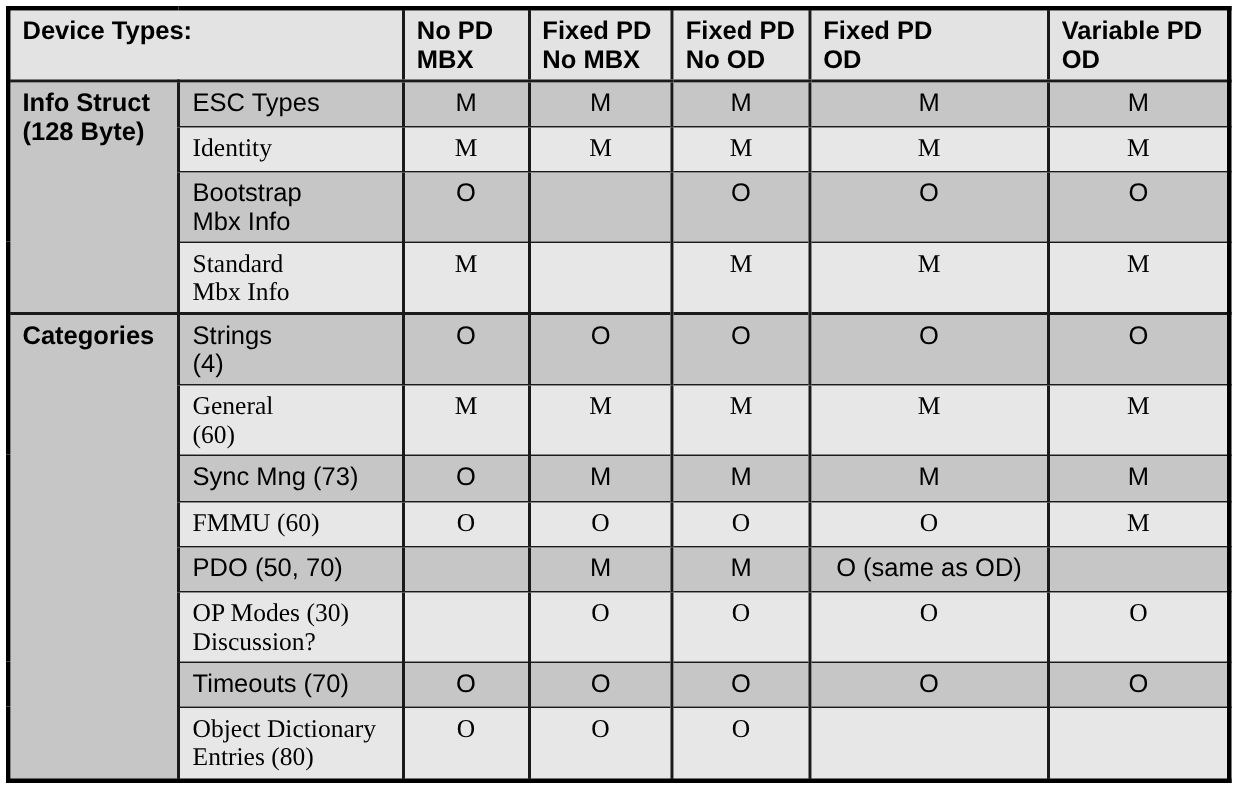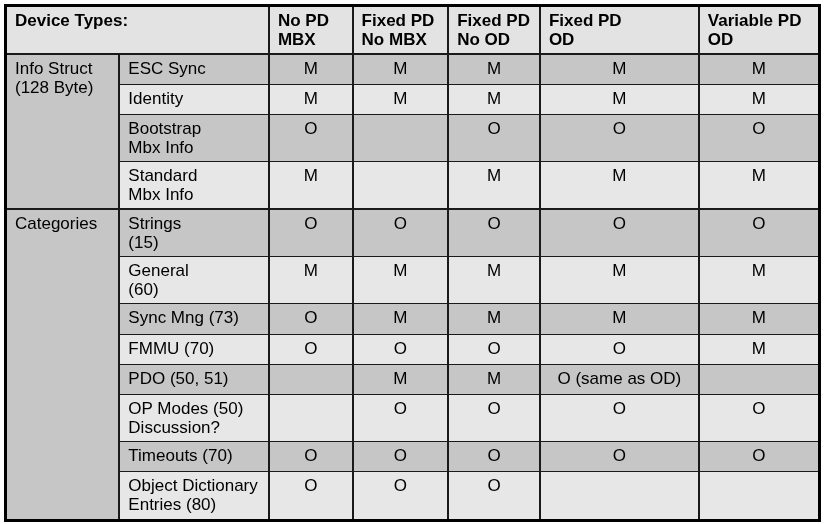--- a/index.html
+++ b/index.html
@@ -15,23 +15,23 @@
   body{width:825px;height:524px;overflow:hidden;
        font-family:"Liberation Sans","DejaVu Sans",sans-serif;color:var(--text);}
   table{border-collapse:collapse;table-layout:fixed;margin:4px;
         border:3px solid var(--outer-border);font-size:17px;line-height:19px;}
   th,td{border:1px solid var(--border);vertical-align:top;box-sizing:border-box;
         padding:4px 6px 4px 8px;white-space:pre-line;overflow:hidden;}
   thead th{background:var(--header-bg);text-align:left;font-weight:bold;
            border-bottom-width:2px;height:48px;}
   td.vb,th.vb{border-left-width:2px;}
   tr.section-start td{border-top-width:2px;}
-  td.group{background:var(--dark-row);}
+  td.group{background:var(--dark-row);font-weight:bold;}
   tr.dark td{background:var(--dark-row);}
-  tr.light td{background:var(--light-row);}
+  tr.light td{background:var(--light-row);font-family:Liberation Serif, serif;}
   tr.dark td.group, tr.light td.group{background:var(--dark-row);}
   td.val{text-align:center;padding-left:2px;padding-right:2px;}
   tr.h30 td{height:30px;}
   tr.h31 td{height:31px;}
   tr.h47 td{height:47px;}
   tr.h48 td{height:36px;}
   tr.h49 td{height:49px;}
 </style>
 </head>
 <body>
@@ -58,21 +58,21 @@
       <th class="vb">Fixed PD
 OD</th>
       <th class="vb">Variable PD
 OD</th>
     </tr>
   </thead>
   <tbody>
     <tr class="dark h30">
       <td rowspan="4" class="group">Info Struct
 (128 Byte)</td>
-      <td class="vb">ESC Sync</td>
+      <td class="vb">ESC Types</td>
       <td class="val vb">M</td>
       <td class="val vb">M</td>
       <td class="val vb">M</td>
       <td class="val vb">M</td>
       <td class="val vb">M</td>
     </tr>
     <tr class="light h30">
       <td class="vb">Identity</td>
       <td class="val vb">M</td>
       <td class="val vb">M</td>
@@ -95,21 +95,21 @@
       <td class="val vb">M</td>
       <td class="val vb"></td>
       <td class="val vb">M</td>
       <td class="val vb">M</td>
       <td class="val vb">M</td>
     </tr>
 
     <tr class="dark h48 section-start">
       <td rowspan="8" class="group">Categories</td>
       <td class="vb">Strings
-(15)</td>
+(4)</td>
       <td class="val vb">O</td>
       <td class="val vb">O</td>
       <td class="val vb">O</td>
       <td class="val vb">O</td>
       <td class="val vb">O</td>
     </tr>
     <tr class="light h47">
       <td class="vb">General
 (60)</td>
       <td class="val vb">M</td>
@@ -120,37 +120,37 @@
     </tr>
     <tr class="dark h31">
       <td class="vb">Sync Mng (73)</td>
       <td class="val vb">O</td>
       <td class="val vb">M</td>
       <td class="val vb">M</td>
       <td class="val vb">M</td>
       <td class="val vb">M</td>
     </tr>
     <tr class="light h30">
-      <td class="vb">FMMU (70)</td>
+      <td class="vb">FMMU (60)</td>
       <td class="val vb">O</td>
       <td class="val vb">O</td>
       <td class="val vb">O</td>
       <td class="val vb">O</td>
       <td class="val vb">M</td>
     </tr>
     <tr class="dark h30">
-      <td class="vb">PDO (50, 51)</td>
+      <td class="vb">PDO (50, 70)</td>
       <td class="val vb"></td>
       <td class="val vb">M</td>
       <td class="val vb">M</td>
       <td class="val vb">O (same as OD)</td>
       <td class="val vb"></td>
     </tr>
     <tr class="light h47">
-      <td class="vb">OP Modes (50)
+      <td class="vb">OP Modes (30)
 Discussion?</td>
       <td class="val vb"></td>
       <td class="val vb">O</td>
       <td class="val vb">O</td>
       <td class="val vb">O</td>
       <td class="val vb">O</td>
     </tr>
     <tr class="dark h30">
       <td class="vb">Timeouts (70)</td>
       <td class="val vb">O</td>

